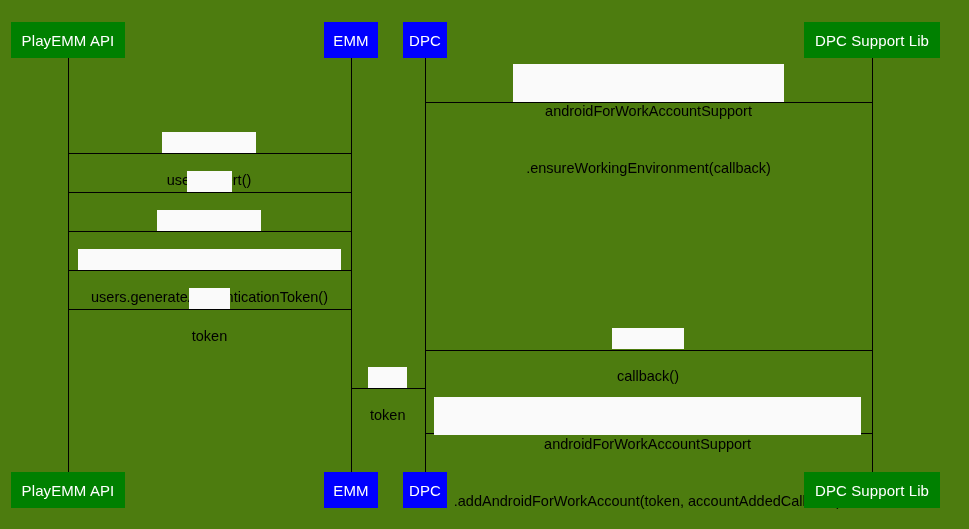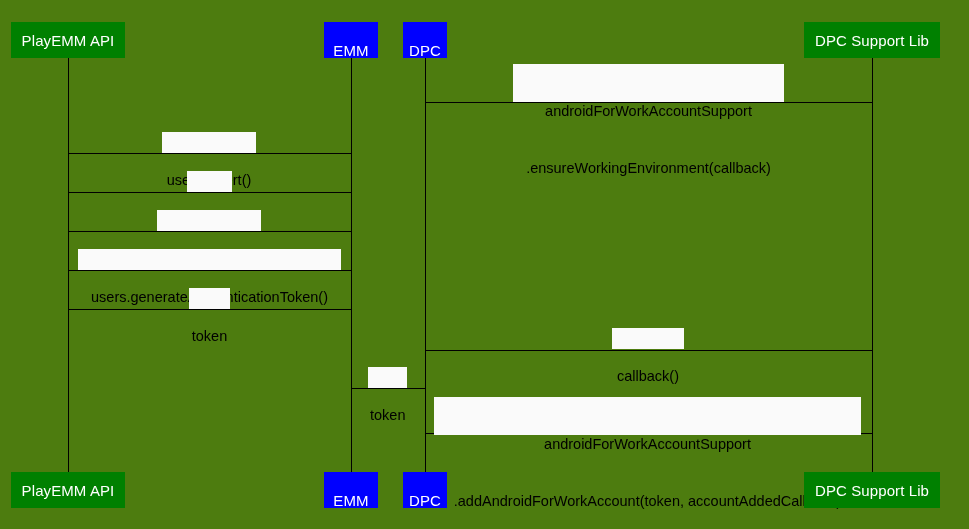--- a/index.html
+++ b/index.html
@@ -34,21 +34,21 @@
     align-items: center;
     justify-content: center;
     color: #ffffff;
     font-size: 15px;
     line-height: 1;
     letter-spacing: 0.1px;
     white-space: nowrap;
     user-select: none;
   }
   .participant.green { background: #008000; }
-  .participant.blue  { background: #0000FF; align-items: flex-end; }
+  .participant.blue  { background: #0000FF; }
 
   
   .lifeline {
     position: absolute;
     width: 1px;
     background: #000000;
   }
 
   
   .msg-label {

